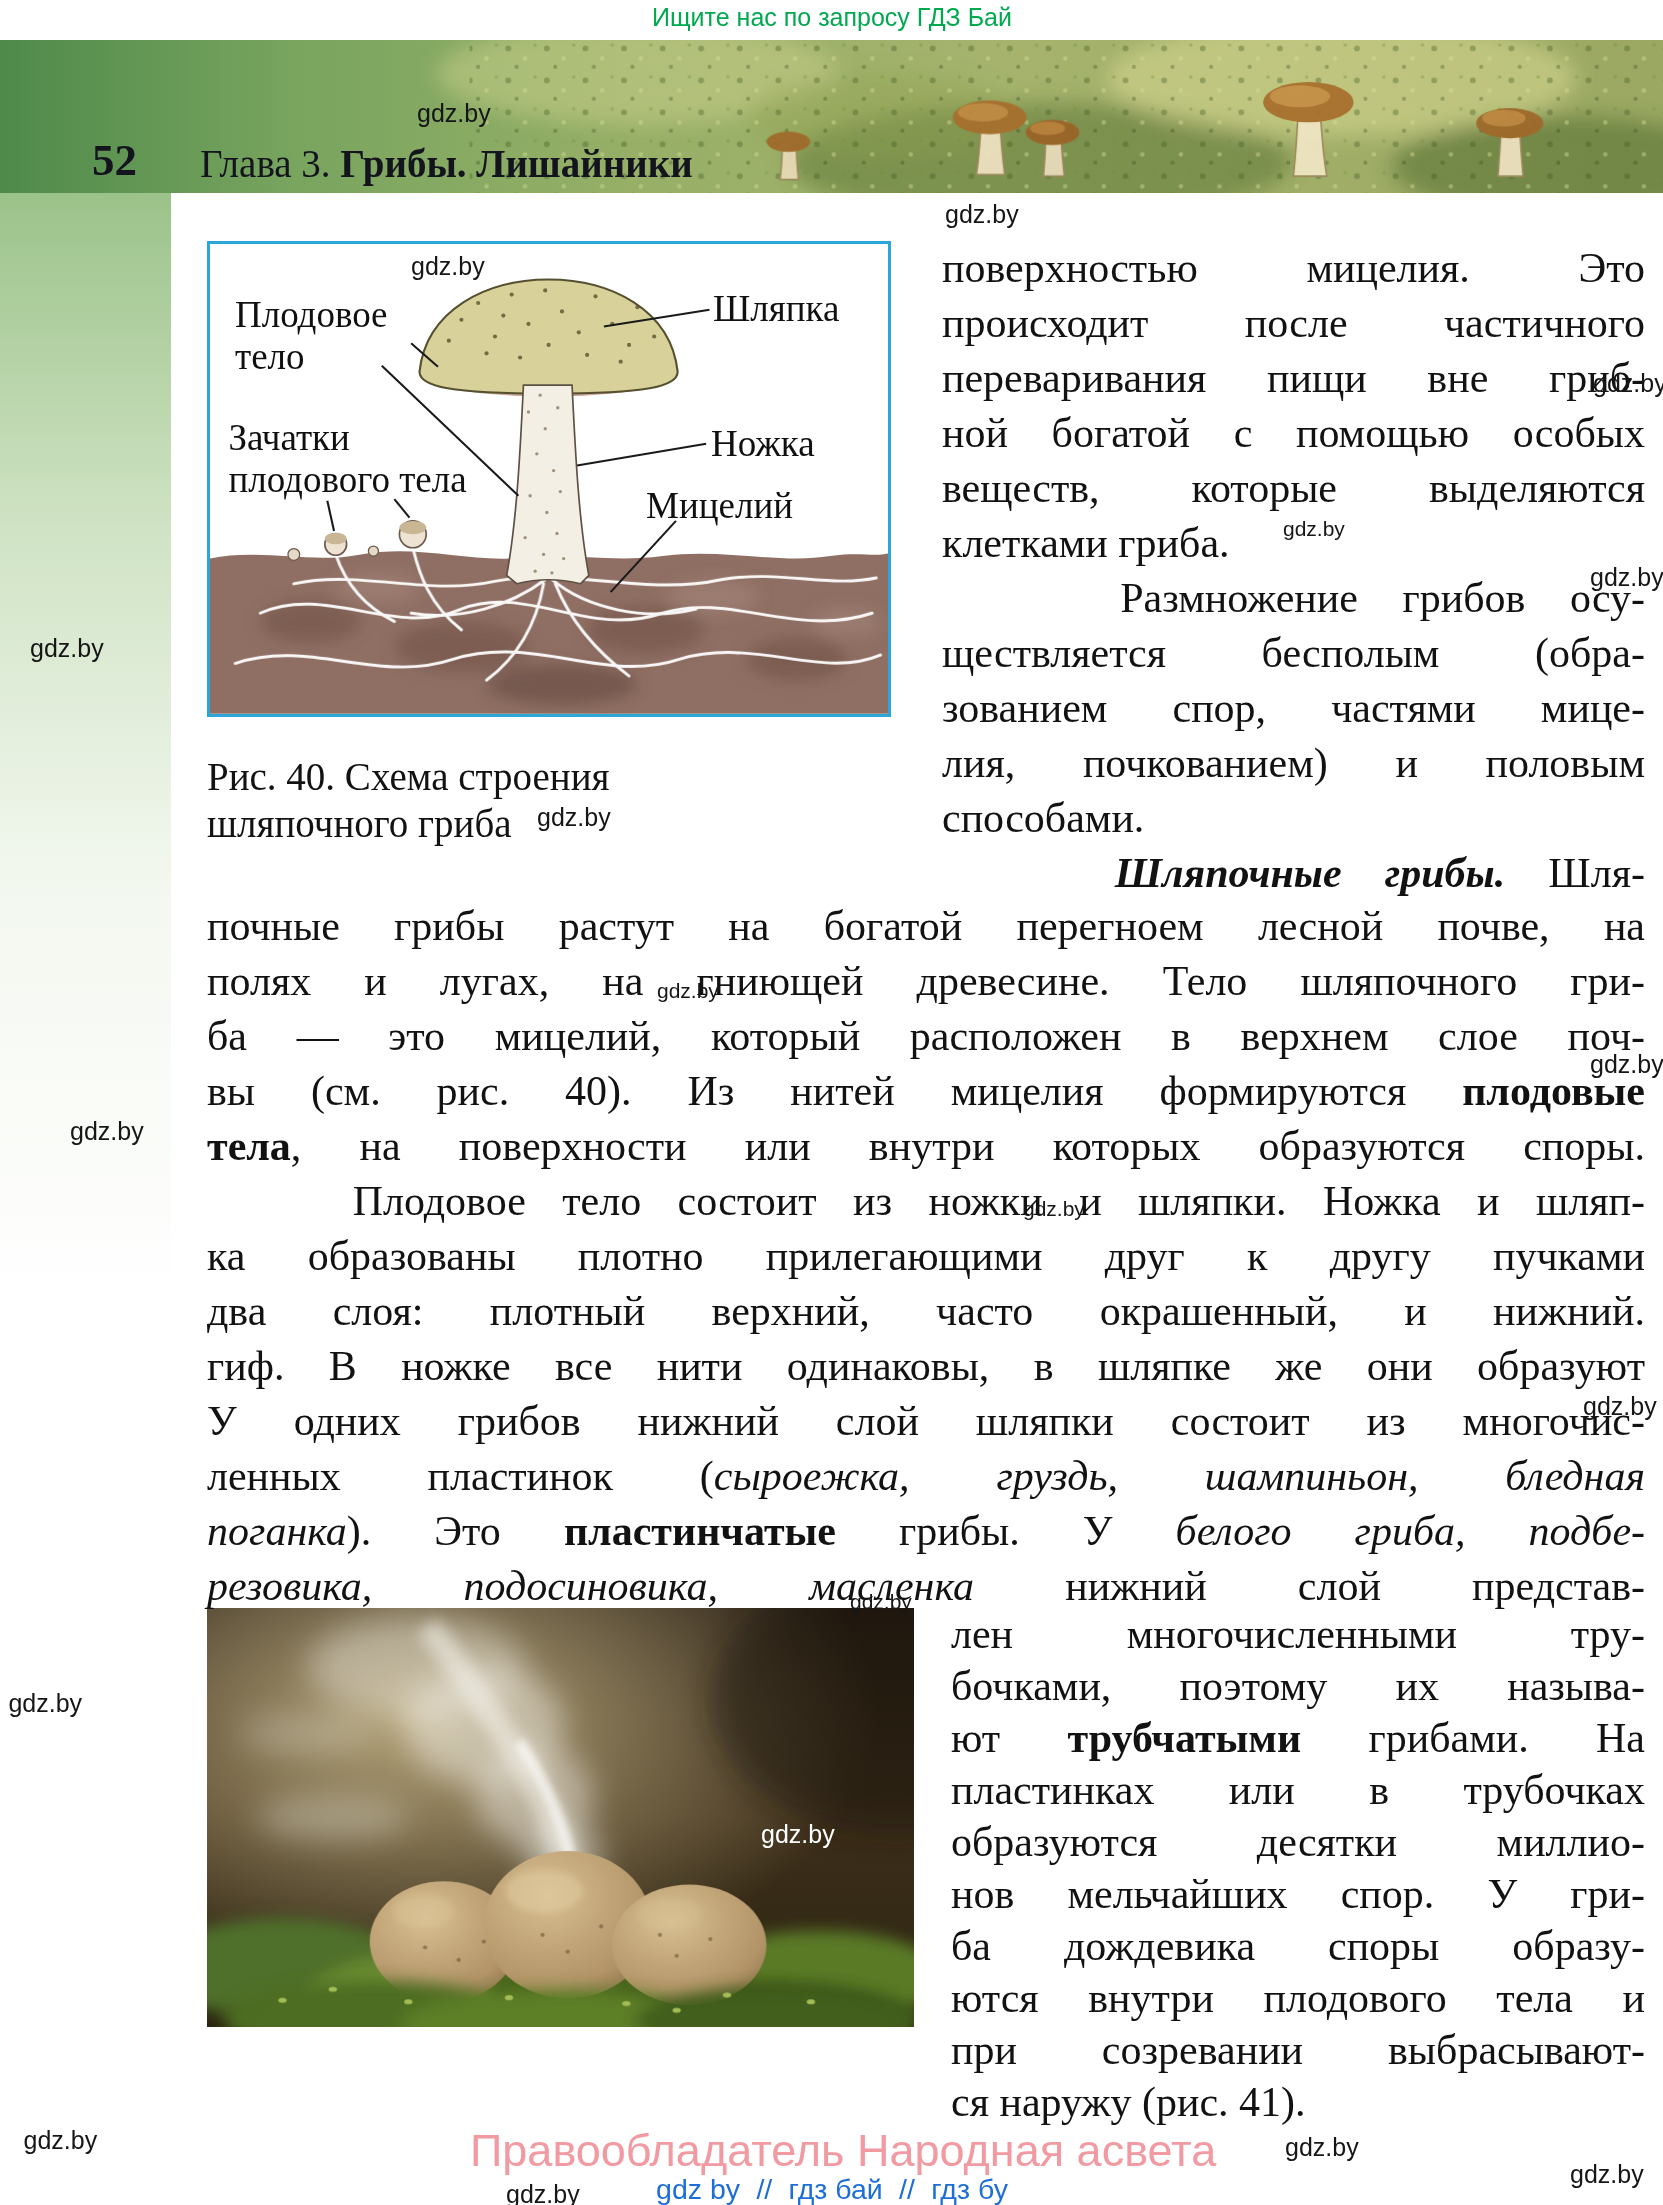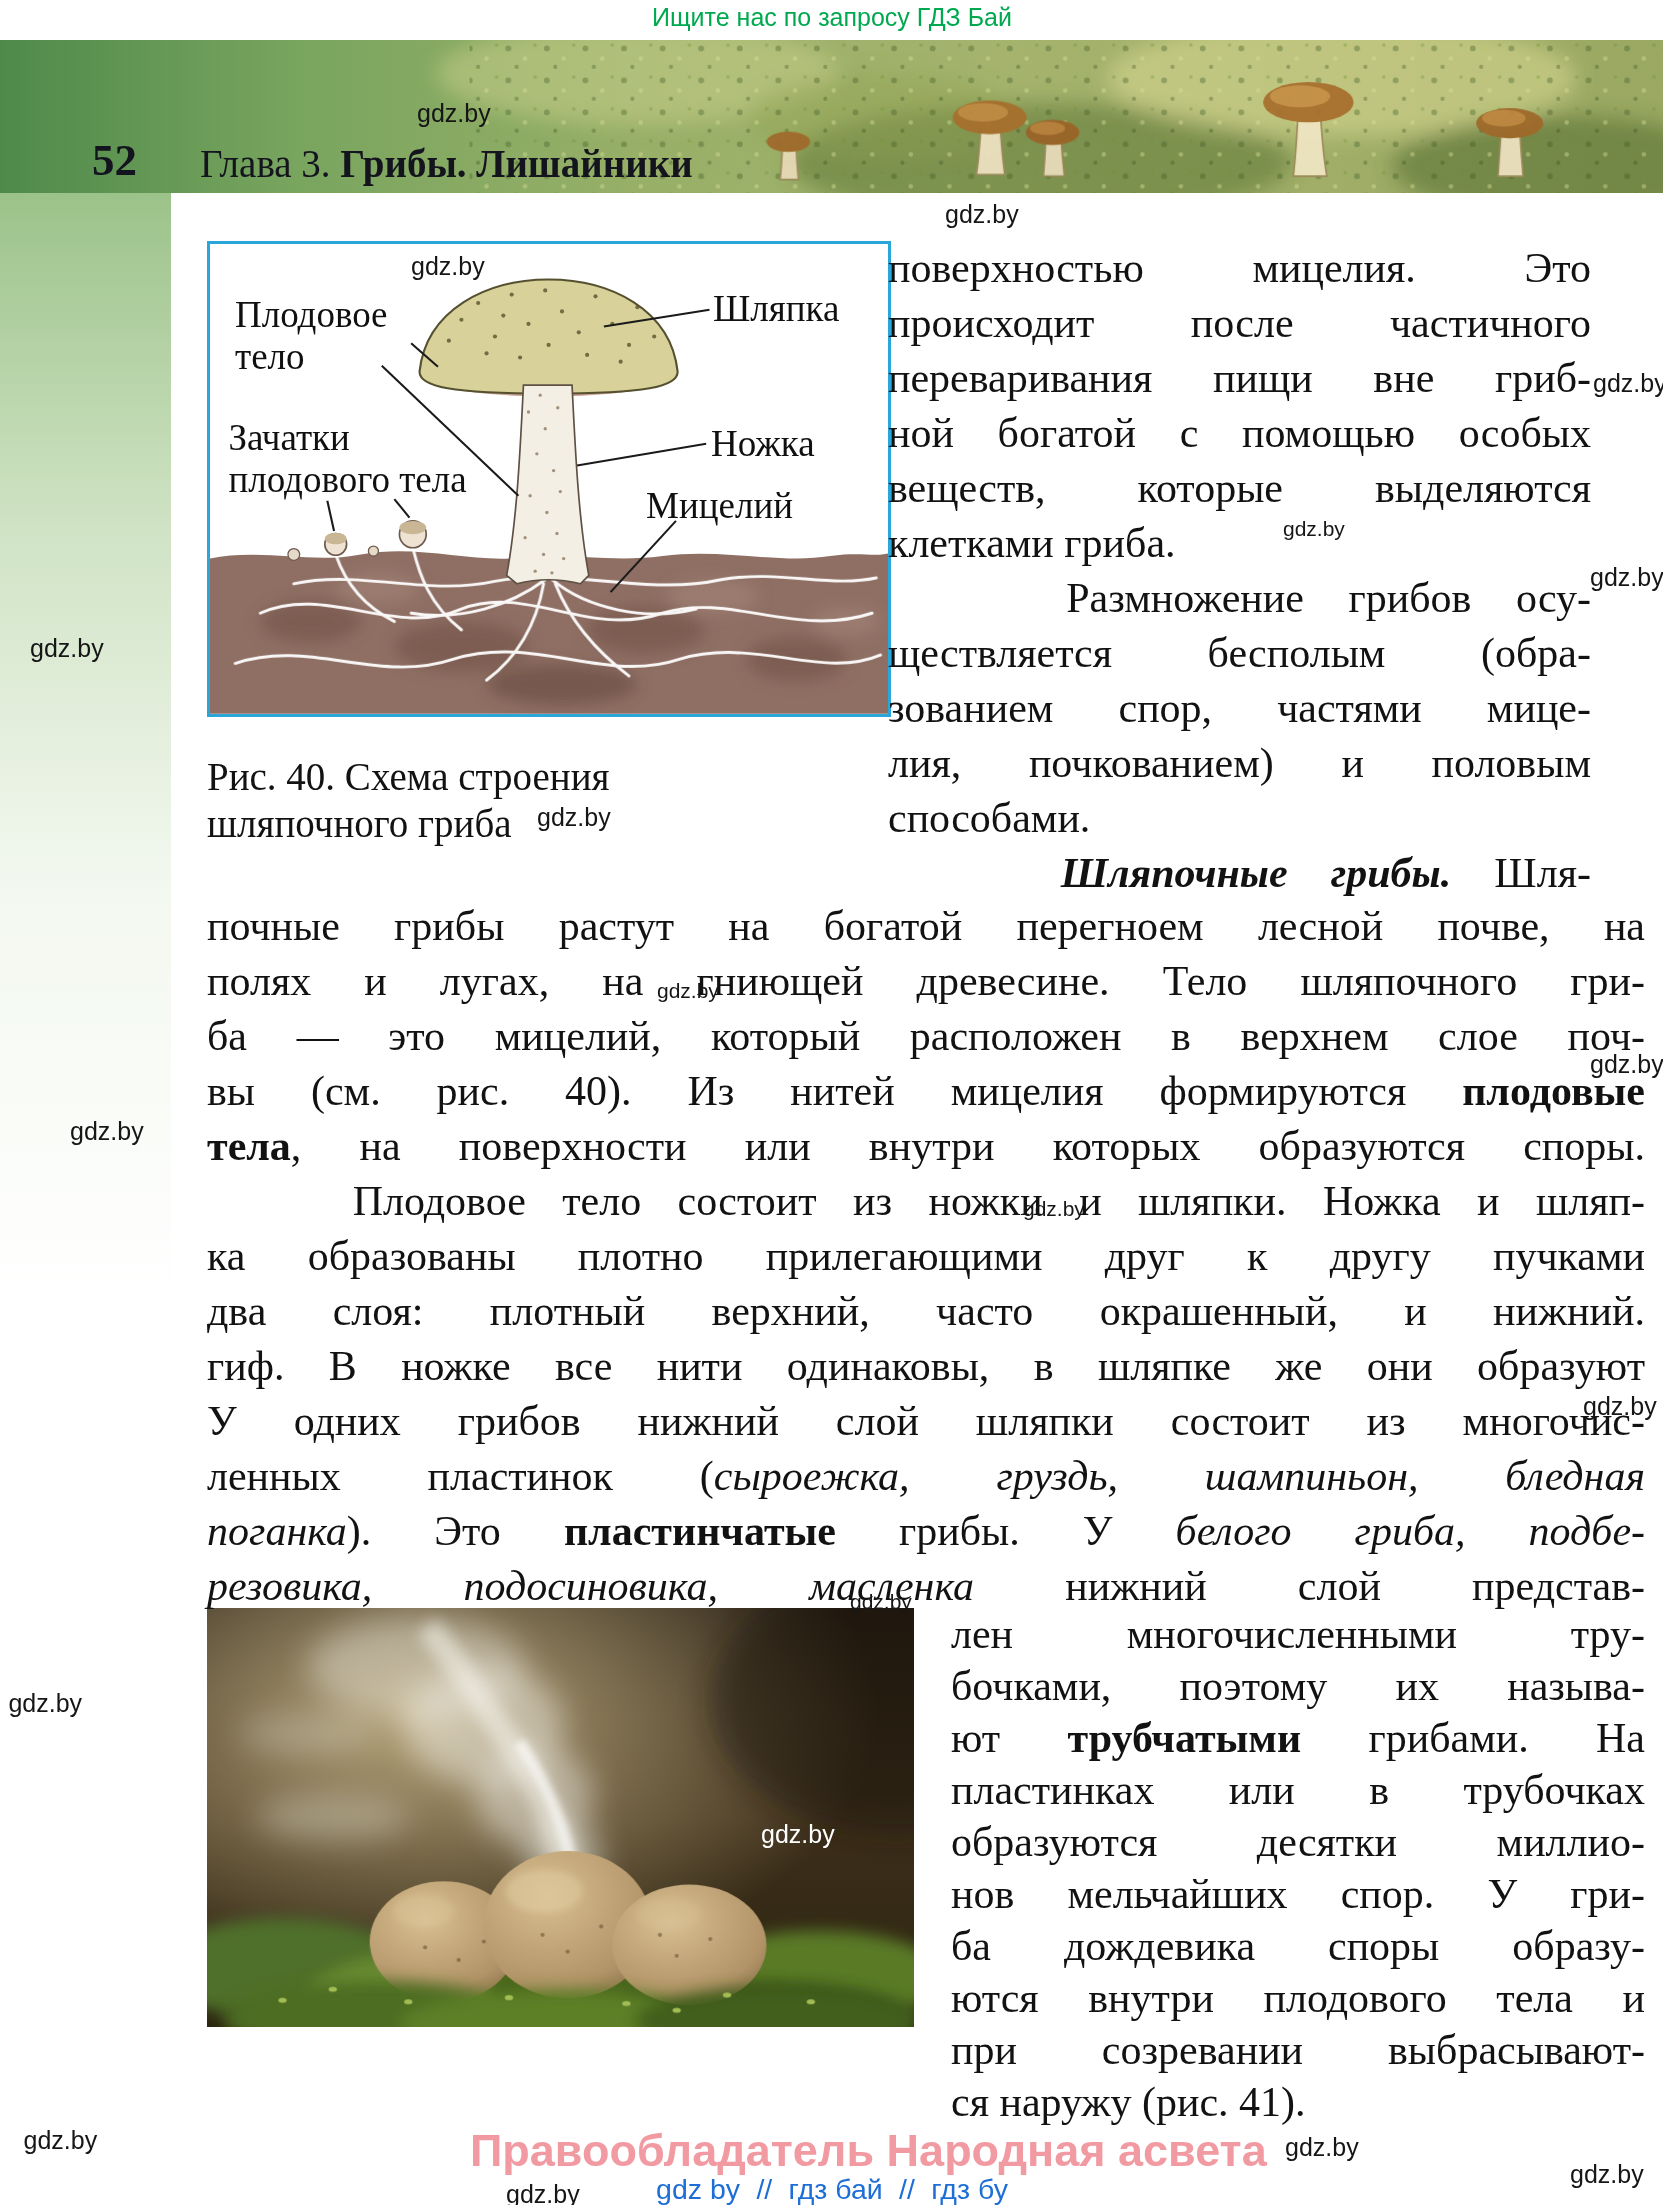--- a/index.html
+++ b/index.html
@@ -17,29 +17,29 @@
         rgba(228,239,220,.45) 62%,rgba(255,255,255,0) 100%);}
   .fig40{position:absolute;left:207px;top:241px;width:678px;height:470px;border:3.4px solid #2aa6d8;background:#fff;z-index:1;}
   .fig40 svg{position:absolute;left:0;top:0;}
   .flbl{position:absolute;font-size:37px;line-height:42px;color:#101010;z-index:2;white-space:nowrap;}
   .cap{position:absolute;font-size:39px;line-height:47px;color:#121212;z-index:2;}
   .cap40{left:207px;top:753px;}
   .cap41{left:207px;top:2043px;}
   .col{position:absolute;font-size:42px;z-index:2;}
   .col .tl{text-align:justify;text-align-last:justify;line-height:55px;}
   .col .tl-last{text-align-last:left;}
-  .col1{left:888px;top:241px;width:703px;}
+  .col1{left:942px;top:241px;width:703px;}
   .full{left:207px;top:899px;width:1438px;}
   .col2{left:951px;top:1608px;width:694px;}
   .col2 .tl{line-height:52px;}
   .b{font-weight:bold}.i{font-style:italic}.bi{font-weight:bold;font-style:italic}
   .fig41{position:absolute;left:207px;top:1608px;width:707px;height:419px;z-index:1;}
   .fig41 svg{display:block;}
   .pink{position:absolute;left:470px;top:2125px;font-family:"Liberation Sans",sans-serif;
-        font-size:45px;color:#f29aa2;z-index:4;white-space:nowrap;font-weight:bold;}
+        font-size:45px;color:#f29aa2;z-index:4;white-space:nowrap;}
   .links{position:absolute;top:2173px;left:0;width:100%;text-align:center;
         font-family:"Liberation Sans",sans-serif;font-size:28.5px;color:#1d6ed6;z-index:5;}
   .links a{color:#1d6ed6;text-decoration:none;margin:0 8.4px;cursor:pointer;}
   .links .sep{color:#1d6ed6;}
   .wm{position:absolute;font-family:"Liberation Sans",sans-serif;font-size:25px;color:#161616;z-index:6;white-space:nowrap;}
   .wm-sm{font-size:21px;}
   .wm-w{color:#ffffff;}
 </style>
 </head>
 <body>

